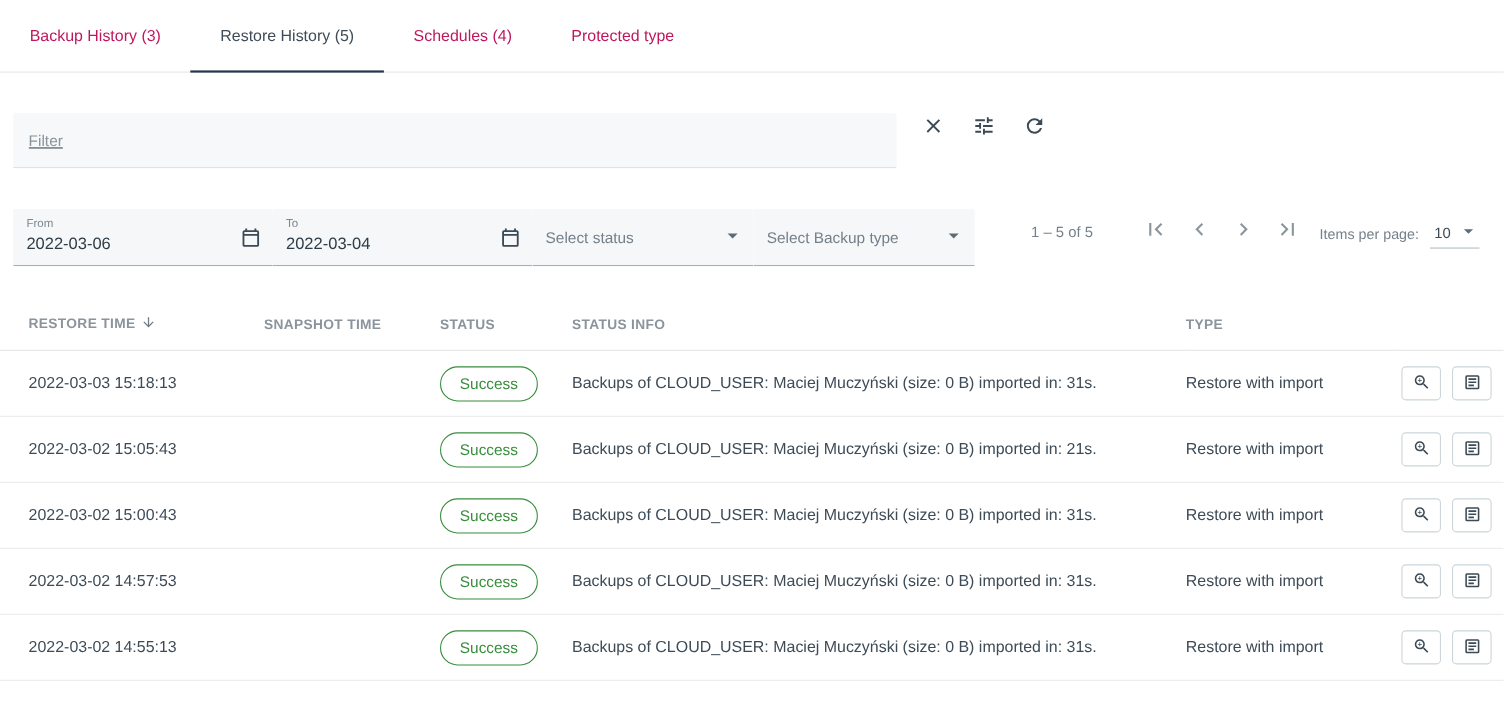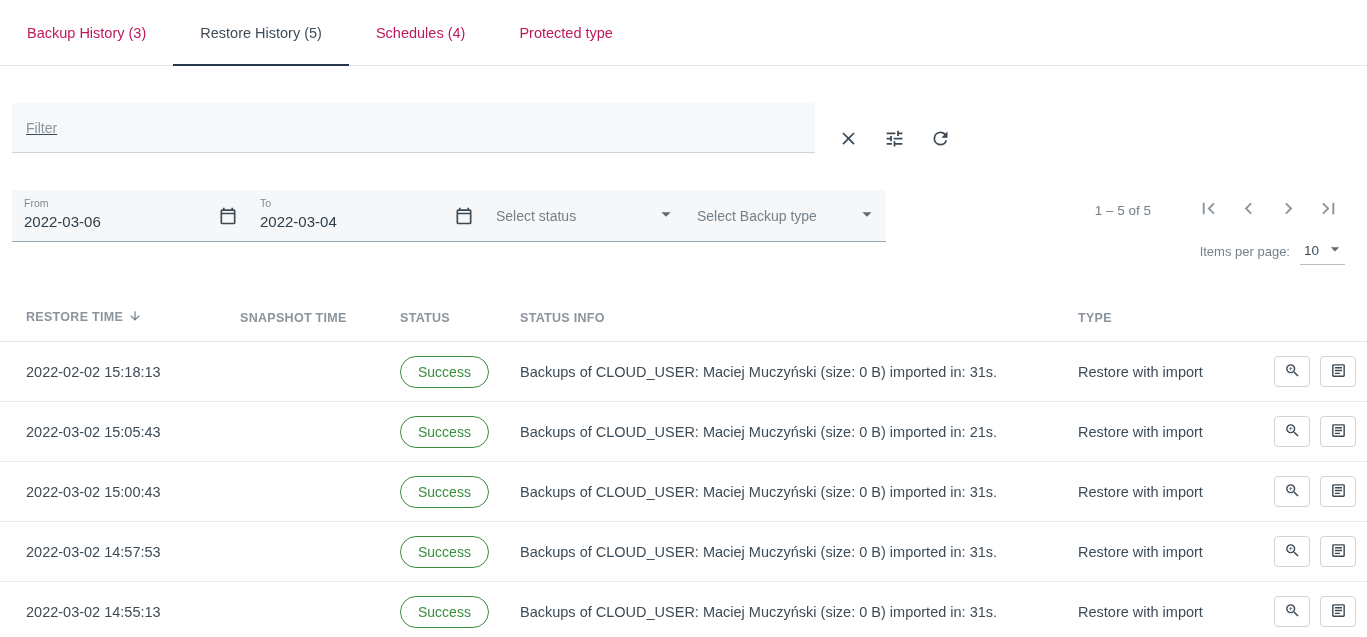--- a/index.html
+++ b/index.html
@@ -12,21 +12,21 @@
   body{
     width:1367px;height:637px;background:#ffffff;overflow:hidden;
     font-family:"Liberation Sans","DejaVu Sans",sans-serif;color:#3d4b57;
   }
   
   .tabbar{display:flex;align-items:stretch;height:66px;border-bottom:1px solid #e4e7e9;}
   .tab{display:flex;align-items:center;padding:0 27px;font-size:14.5px;color:#be185d;cursor:pointer;position:relative;white-space:nowrap;}
   .tab.active{color:#3f4c57;}
   .tab.active::after{content:"";position:absolute;left:0;right:0;bottom:-1px;height:2px;background:var(--accent);}
   
-  .filter-row{display:flex;align-items:flex-end;margin:37px 12px 0 12px;text-decoration:underline;}
+  .filter-row{display:flex;align-items:flex-start;margin:37px 12px 0 12px;text-decoration:underline;}
   .filter-input{
     width:803px;height:50px;background:#f6f8f9;border:none;border-bottom:1px solid #ccd5d9;
     padding:0 14px;font-size:14px;color:#3d4b57;outline:none;border-radius:2px 2px 0 0;
     font-family:"Liberation Sans","DejaVu Sans",sans-serif;
   }
   .filter-input::placeholder{color:#8a949c;}
   .tool-btn{background:none;border:none;padding:0;margin-left:20px;width:26px;height:26px;cursor:pointer;display:inline-flex;align-items:center;justify-content:center;}
   .tool-btn svg{width:21px;height:21px;fill:var(--icon);}
   
   .controls-row{display:flex;justify-content:space-between;align-items:flex-start;margin:37px 12px 0 12px;}
@@ -39,21 +39,21 @@
   .field-value{font-size:15px;color:#2f3d49;display:block;margin-top:4px;}
   .field .cal{position:absolute;right:10px;top:16px;width:20px;height:20px;cursor:pointer;}
   .field .cal svg{width:20px;height:20px;fill:var(--icon);}
   .select{
     width:201px;height:52px;background:#f5f7f8;border-bottom:1px solid #9aa7ae;border-radius:2px 2px 0 0;
     display:flex;align-items:center;justify-content:space-between;padding:0 8px 0 12px;
     font-size:14px;color:#75808a;cursor:pointer;
   }
   .select svg{width:22px;height:22px;fill:#5f6b74;}
   
-  .pagination{display:flex;flex-direction:column;align-items:flex-end;gap:12px;padding-right:10px;margin-top:4px;}
+  .pagination{display:flex;align-items:flex-end;gap:12px;padding-right:10px;margin-top:4px;}
   .pag-top{display:flex;align-items:center;}
   .pag-range{font-size:13.5px;color:#75808a;margin-right:34px;}
   .nav-btn{background:none;border:none;width:34px;height:32px;padding:0;margin-left:6px;cursor:pointer;display:inline-flex;align-items:center;justify-content:center;}
   .nav-btn svg{width:23px;height:23px;fill:#8a959c;}
   .pag-bottom{display:flex;align-items:center;font-size:13px;color:#75808a;}
   .per-page{display:flex;align-items:center;margin-left:10px;border-bottom:1px solid #b4bec4;padding:1px 0 2px 4px;cursor:pointer;color:#3d4b57;font-size:13.5px;}
   .per-page svg{width:20px;height:20px;fill:#5f6b74;margin-left:6px;}
   
   table{width:100%;border-collapse:collapse;margin-top:26px;table-layout:fixed;}
   thead th{
@@ -192,21 +192,21 @@
       </th>
       <th><span>SNAPSHOT TIME</span></th>
       <th><span>STATUS</span></th>
       <th><span>STATUS INFO</span></th>
       <th><span>TYPE</span></th>
       <th></th>
     </tr>
   </thead>
   <tbody>
       <tr>
-    <td><span>2022-02-02 15:18:13</span></td>
+    <td><span>2022-03-03 15:18:13</span></td>
     <td><span></span></td>
     <td><span class="badge">Success</span></td>
     <td><span>Backups of CLOUD_USER: Maciej Muczyński (size: 0 B) imported in: 31s.</span></td>
     <td><span>Restore with import</span></td>
     <td class="c-actions">
       <button class="icon-btn">
         <span><svg viewBox="0 0 24 24">
                 <path d="M15.5 14h-.79l-.28-.27A6.47 6.47 0 0 0 16 9.5 6.5 6.5 0 1 0 9.5 16c1.61 0 3.09-.59 4.23-1.57l.27.28v.79l5 4.99L20.49 19l-4.99-5zm-6 0C7.01 14 5 11.99 5 9.5S7.01 5 9.5 5 14 7.01 14 9.5 11.99 14 9.5 14z"></path>
                 <path d="M12 10h-2v2H9v-2H7V9h2V7h1v2h2v1z"></path>
               </svg></span>

